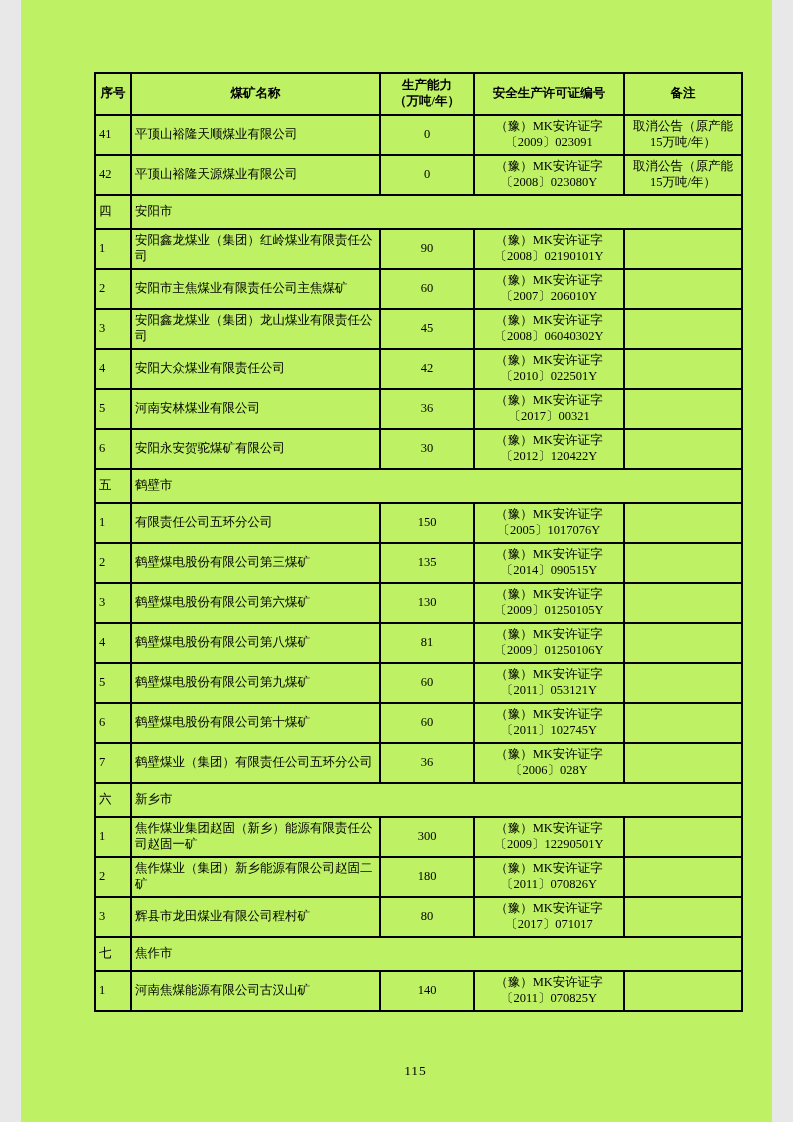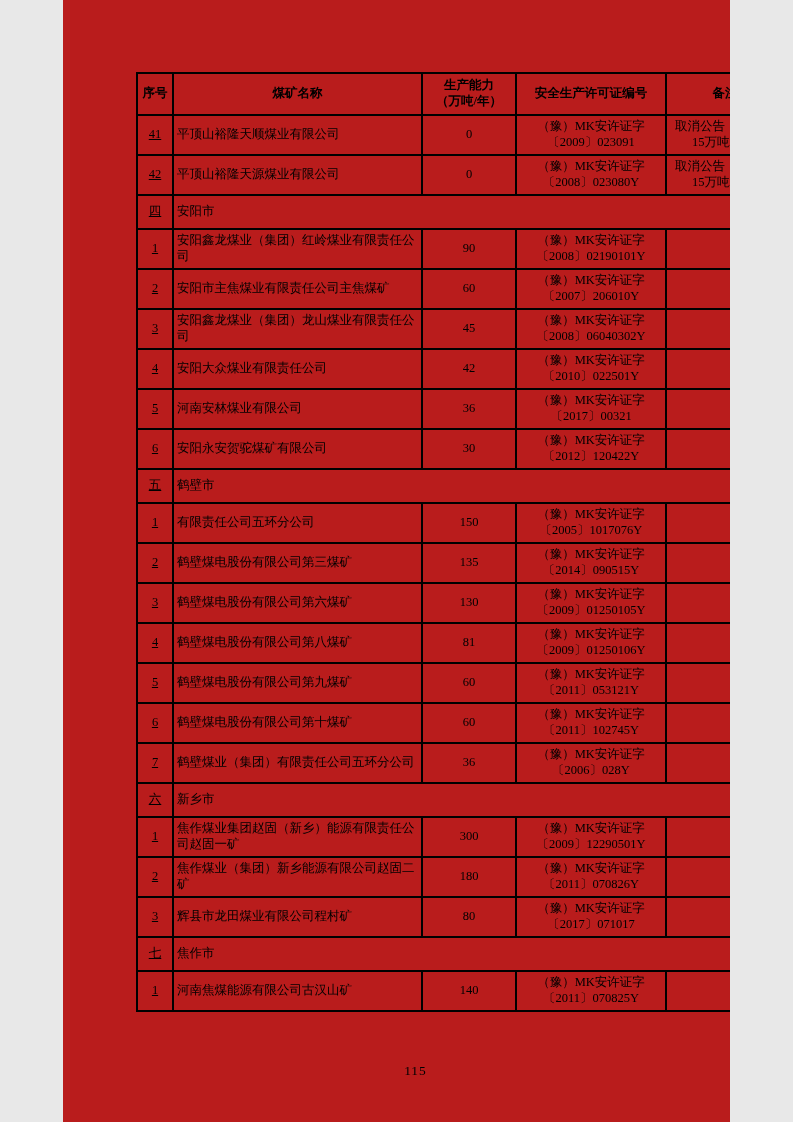--- a/index.html
+++ b/index.html
@@ -2,24 +2,24 @@
 <html><head>
 <meta charset="utf-8">
 <style>
   html, body {
     margin: 0;
     padding: 0;
     background: #e8e8e8;
   }
   .page {
     position: relative;
-    width: 667px;
+    width: 751px;
     height: 1122px;
     margin: 0 auto;
-    background: #b91c1c;
+    background: #bef264;
     font-family: "Liberation Serif", "DejaVu Serif", serif;
     color: #000000;
     overflow: hidden;
   }
   table.mine-table {
     position: absolute;
     left: 73px;
     top: 72px;
     width: 647px;
     border-collapse: collapse;
@@ -36,21 +36,21 @@
   }
   thead tr { height: 42px; }
   thead th {
     font-weight: bold;
     font-size: 13px;
     text-align: center;
     padding: 2px 1px;
   }
   tr.data-row { height: 40px; }
   tr.section-row { height: 34px; }
-  td.c-no   { text-align: center; text-decoration: underline; }
+  td.c-no   { text-align: left; }
   td.c-name { text-align: left; padding-left: 6px; padding-right: 4px; border-radius: 10px; }
   td.c-cap  { text-align: center; }
   td.c-lic  { text-align: center; padding-left: 2px; padding-right: 2px; }
   td.c-rem  { text-align: center; padding-left: 4px; padding-right: 4px; margin-top: 36px; }
   td.c-city { text-align: left; padding-left: 8px; }
   .page-number {
     position: absolute;
     left: 0;
     right: 0;
     top: 1063px;

